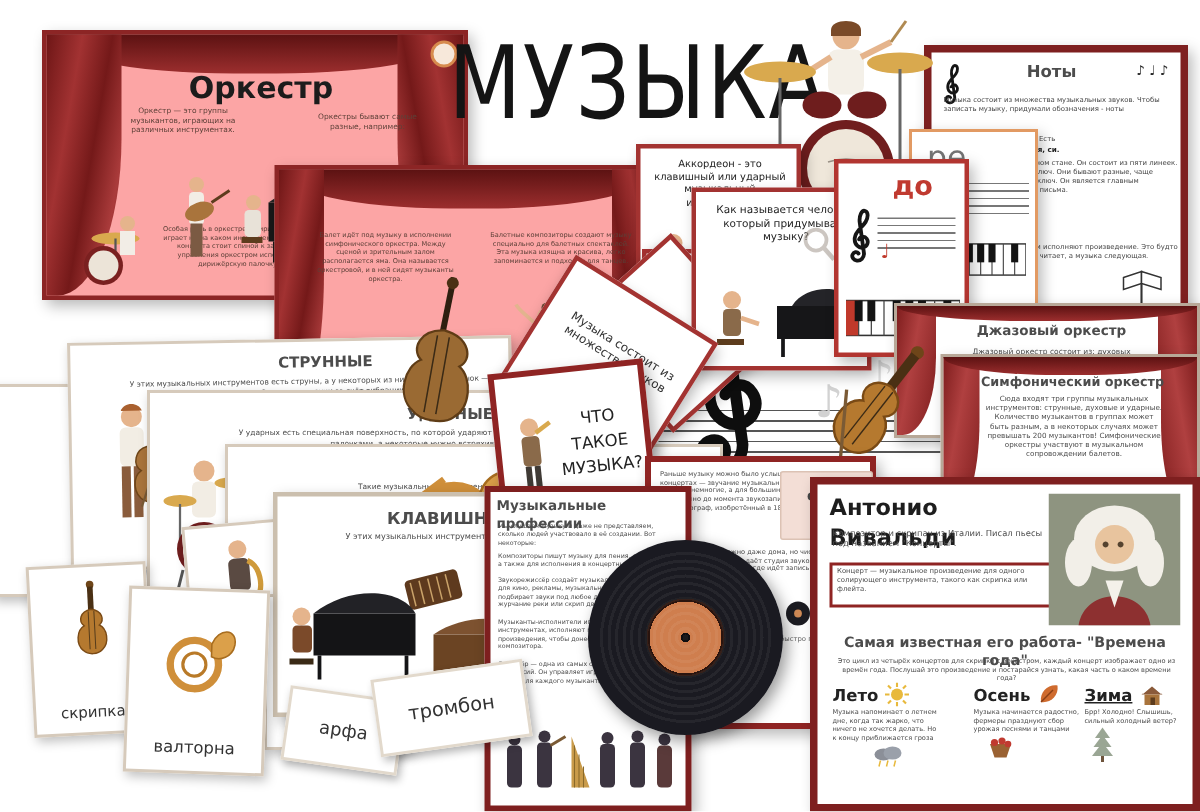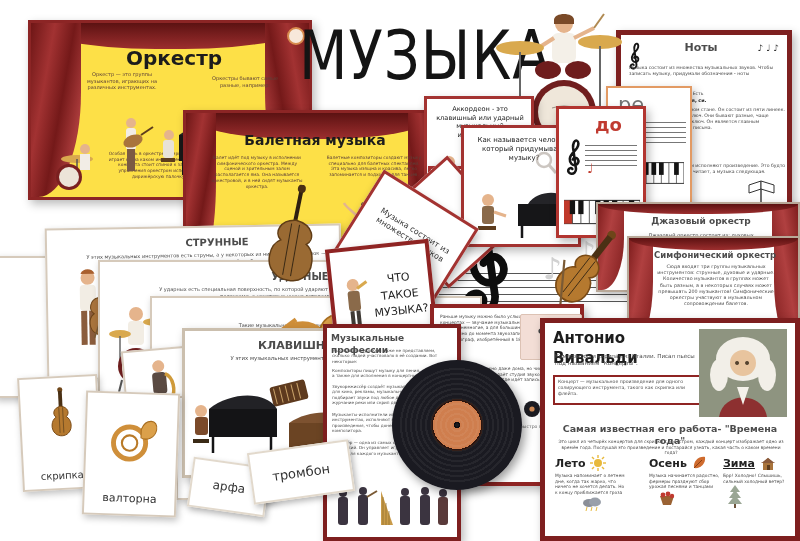--- a/index.html
+++ b/index.html
@@ -1,19 +1,19 @@
 <!DOCTYPE html>
 <html><head>
 <meta charset="utf-8">
 <style>
   html,body{margin:0;padding:0;}
   body{width:800px;height:541px;overflow:hidden;background:#fff;font-family:"DejaVu Sans",sans-serif;}
   .canvas{position:relative;width:800px;height:541px;background:#fff;overflow:hidden;}
   .card{position:absolute;box-sizing:border-box;background:#fff;box-shadow:3px 4px 9px rgba(0,0,0,.28);}
-  .stage{background:#fde047;}
+  .stage{background:#fca5a5;}
   .bdr-red{border:3px solid #a33331;}
   .bdr-tan{border:2px solid #d6cabb;box-shadow:2px 3px 7px rgba(0,0,0,.25);}
   .curtL{position:absolute;left:0;top:0;bottom:0;width:20%;background:linear-gradient(100deg,#6e1616,#a23232 30%,#741919 55%,#aa3b3b 80%,#6e1616);border-radius:0 0 85% 0/0 0 60% 0;}
   .curtR{position:absolute;right:0;top:0;bottom:0;width:20%;background:linear-gradient(80deg,#6e1616,#aa3b3b 20%,#741919 45%,#a23232 70%,#6e1616);border-radius:0 0 0 85%/0 0 0 60%;}
   .val{position:absolute;top:0;left:0;right:0;height:15%;background:linear-gradient(#5c1212,#9c2e2e);border-radius:0 0 45% 45%/0 0 100% 100%;}
   .ttl{font-weight:bold;text-align:center;color:#222;}
   .tx{position:absolute;color:#4c4c4c;line-height:1.3;}
   .tc{text-align:center;}
   .staff{background:repeating-linear-gradient(#555 0 1px,transparent 1px 7px);}
   .wordcard{display:flex;align-items:center;justify-content:center;background:#fff;border:2px solid #e2d9cc;box-shadow:2px 3px 6px rgba(0,0,0,.3);color:#333;}
@@ -83,21 +83,20 @@
         <path d="M16 4 L29 8 L29 16 L16 12 Z" fill="#fff" stroke="#333" stroke-width="1"></path>
         <line x1="16" y1="12" x2="16" y2="28" stroke="#333" stroke-width="1.4"></line>
         <path d="M16 28 L8 33 M16 28 L24 33 M16 28 L16 33" stroke="#333" stroke-width="1.2" fill="none"></path>
       </svg>
   </div>
 
   <div class="card stage" style="left:183px;top:110px;width:258px;height:178px;z-index:3;border:3px solid #8c2525;">
     <div class="val"></div>
     <div class="curtL" style="width:12%;"></div>
     <div class="curtR" style="width:12%;"></div>
-    <div class="tx ttl" style="left:54px;top:18px;width:150px;font-size:14px;font-weight:600;color:#1c1c1c;">Балетная музыка</div>
     <div class="tx tc" style="left:22px;top:42px;width:98px;font-size:4.4px;color:#5d4038;">Балет идёт под музыку в исполнении симфонического оркестра. Между сценой и зрительным залом располагается яма. Она называется оркестровой, и в ней сидят музыканты оркестра.</div>
     <div class="tx tc" style="left:138px;top:42px;width:100px;font-size:4.4px;color:#5d4038;">Балетные композиторы создают музыку специально для балетных спектаклей. Эта музыка изящна и красива, легко запоминается и подходит для танцев.</div>
     <div class="card" style="left:8px;top:116px;width:100px;height:56px;border:2px solid #a33331;box-shadow:none;">
       <div class="tx" style="left:3px;top:2px;width:92px;font-size:4.2px;color:#555;">Один из лучших балетных композиторов — Пётр Ильич Чайковский. Он написал музыку для балетов "Щелкунчик" и "Лебединое озеро". Его музыка стала сопровождением танца.</div>
     </div>
     <svg style="position:absolute;left:150px;top:88px;" width="56" height="84" viewBox="0 0 56 84">
       <circle cx="28" cy="10" r="6" fill="#e2b48e"></circle>
         <circle cx="28" cy="4" r="3" fill="#6b4a33"></circle>
       <path d="M22 16 C14 8 10 6 8 2 M34 16 C42 8 46 6 48 2" stroke="#e2b48e" stroke-width="2.5" fill="none"></path>
       <path d="M22 16 L34 16 L38 42 L18 42 Z" fill="#bcd4e6"></path>

